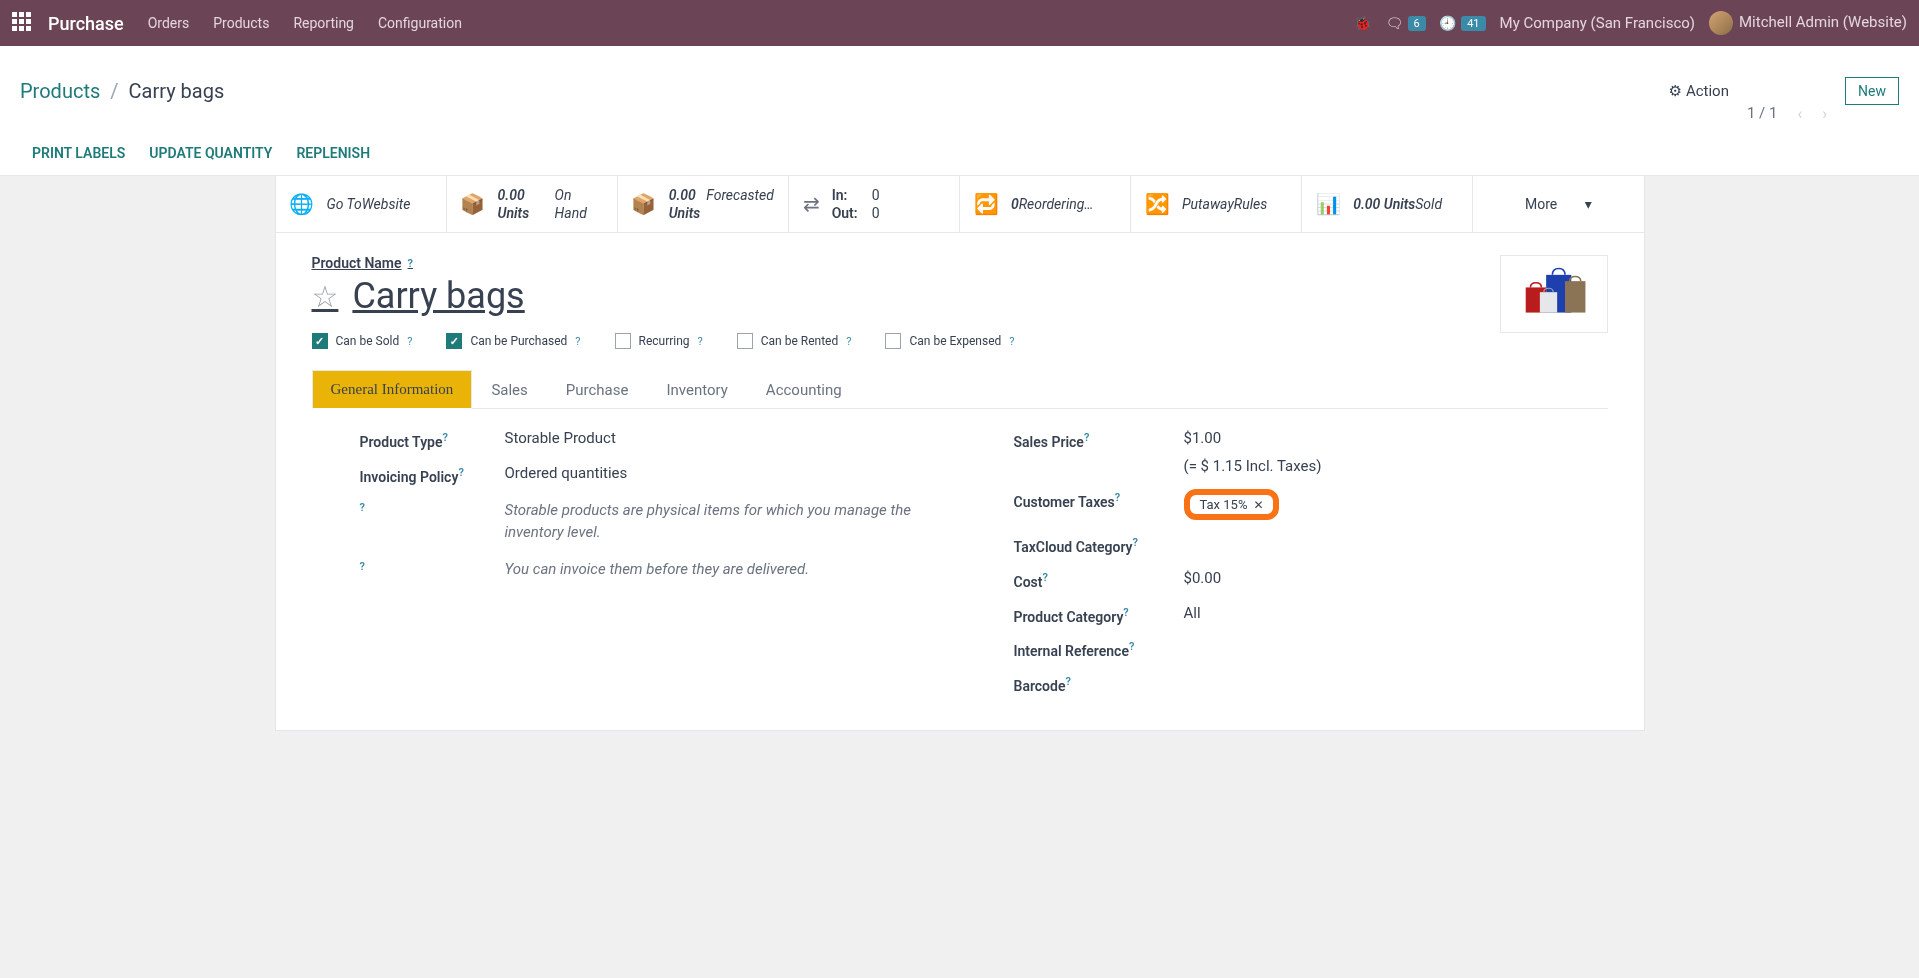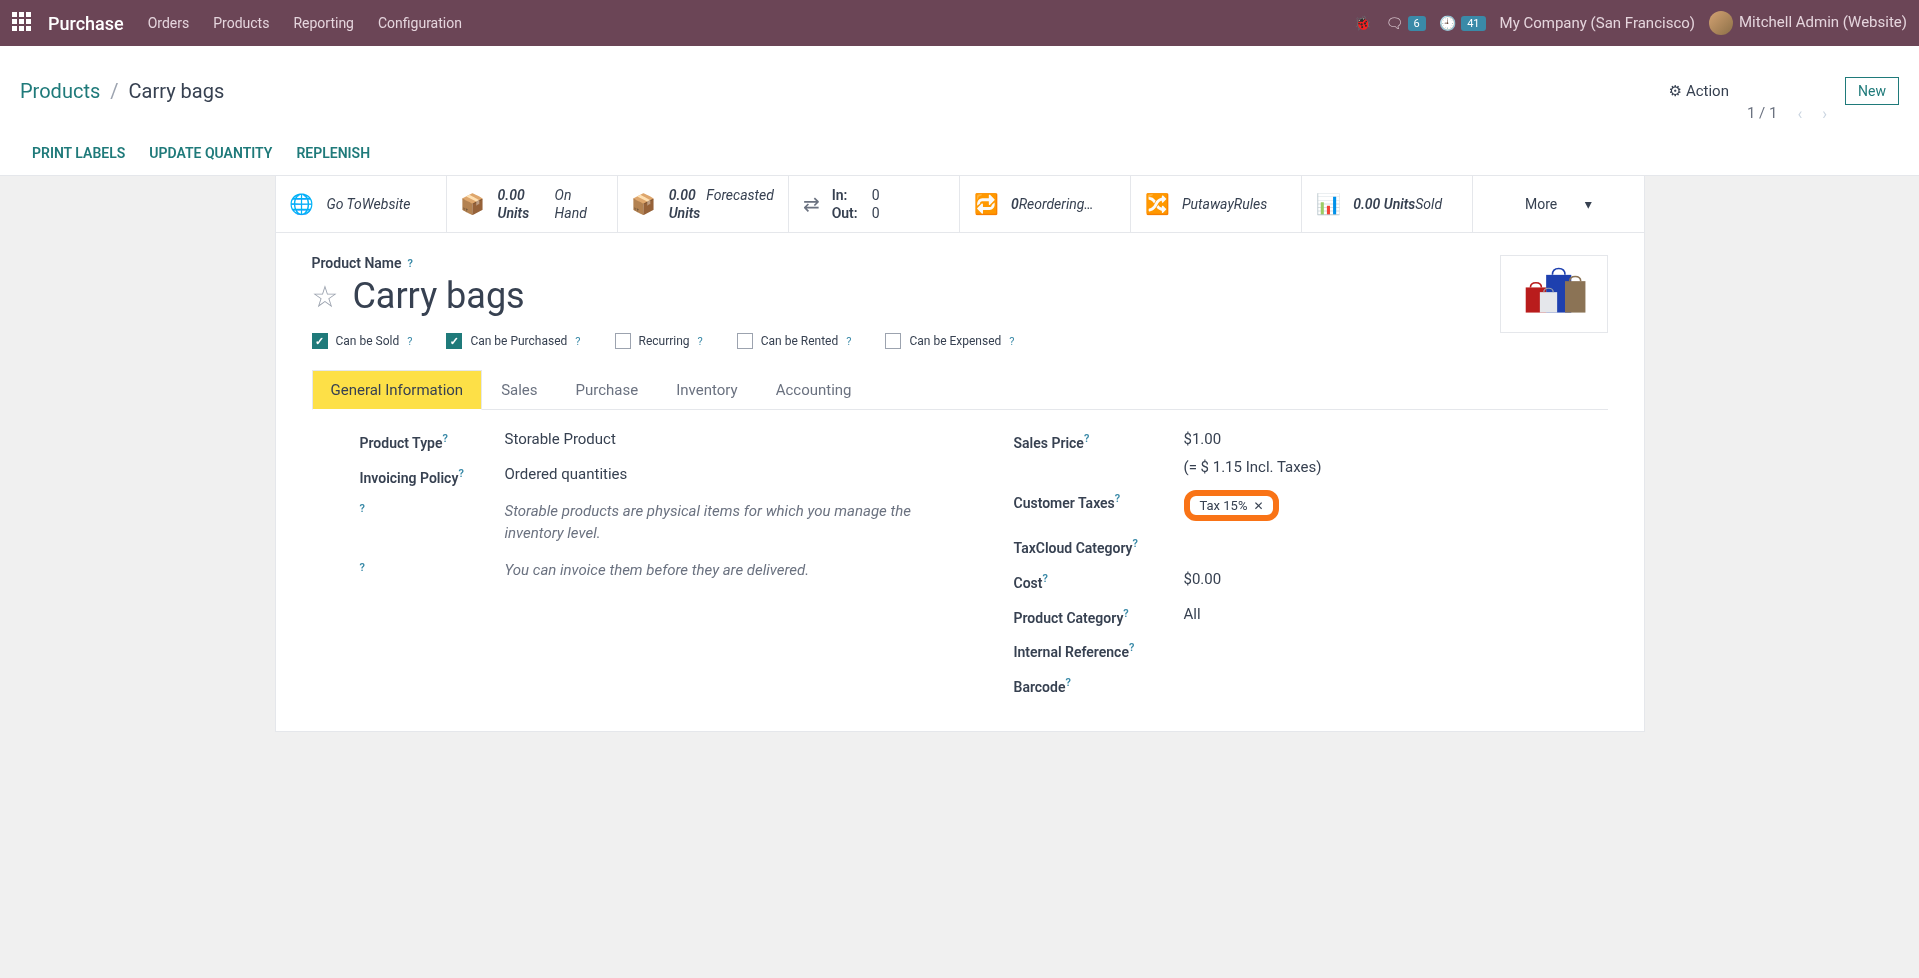--- a/index.html
+++ b/index.html
@@ -44,41 +44,41 @@
 .statbox .stat-icon { font-size: 20px; color: #6b7280; }
 .statbox .stat-text { display: flex; font-size: 14px; line-height: 1.3; color: #374151; font-style: italic; }
 .statbox .stat-text .v1 { font-weight: 600; }
 .statbox.more { justify-content: center; }
 .inout { display: grid; grid-template-columns: auto auto; gap: 2px 14px; font-size: 14px; }
 .inout .lbl { color: #374151; font-weight: 600; }
 .inout .val { text-align: right; }
 
 
 .formbody { padding: 22px 36px; }
-.product-header { position: relative; margin-bottom: 16px; }
+.product-header { position: relative; margin-bottom: 16px; text-decoration: underline; }
 .product-header .label-row { display: flex; align-items: center; gap: 6px; font-size: 14px; font-weight: 600; color: #374151; margin-bottom: 4px; }
 .product-header .name-row { display: flex; align-items: center; gap: 14px; }
 .product-header .star { font-size: 30px; color: #9ca3af; cursor: pointer; }
 .product-header .name { font-size: 36px; color: #374151; }
 .product-header .img-box { position: absolute; right: 0; top: 0; width: 108px; height: 78px; border: 1px solid #e5e7eb; display: flex; align-items: center; justify-content: center; cursor: pointer; }
 .product-header .img-box svg { width: 80px; height: 55px; }
 
 .help { color: #3a8aa8; font-size: 11px; vertical-align: super; cursor: pointer; }
 
 .checks { display: flex; gap: 34px; margin-bottom: 20px; }
 .chk { display: flex; align-items: center; gap: 8px; cursor: pointer; }
 .chk .box { width: 16px; height: 16px; border: 1.5px solid #9ca3af; display: flex; align-items: center; justify-content: center; }
 .chk .box.checked { background: #1f7a7a; border-color: #1f7a7a; }
 .chk .box.checked::after { content: "✓"; color: #fff; font-size: 11px; font-weight: bold; }
 .chk .txt { font-size: 12px; color: #374151; }
 
 
 .tabs { display: flex; border-bottom: 1px solid #e5e7eb; margin-bottom: 20px; }
 .tab { padding: 10px 18px; border: 1px solid transparent; border-bottom: none; cursor: pointer; font-size: 15px; color: #6b7280; position: relative; top: 1px; }
-.tab.active { border-color: #e5e7eb; background: #fde047; color: #374151; border-bottom: 1px solid #fff; }
+.tab.active { border-color: #e5e7eb; background: #eab308; color: #374151; border-bottom: 1px solid #fff; font-family: Liberation Serif, serif; }
 
 
 .cols { display: flex; gap: 60px; margin-left: 48px; }
 .col { flex: 1; }
 .field { display: flex; margin-bottom: 14px; align-items: flex-start; }
 .field .flabel { width: 145px; font-weight: 600; font-size: 14px; color: #374151; padding-top: 2px; }
 .field .fval { flex: 1; color: #374151; font-size: 15px; }
 .field .fhelp { font-style: italic; color: #6b7280; font-size: 15px; line-height: 1.5; }
 .tag { display: inline-flex; align-items: center; gap: 6px; border: 6px solid #f97316; border-radius: 12px; padding: 2px 10px; font-size: 13px; color: #374151; }
 .tag .x { cursor: pointer; font-size: 12px; }

